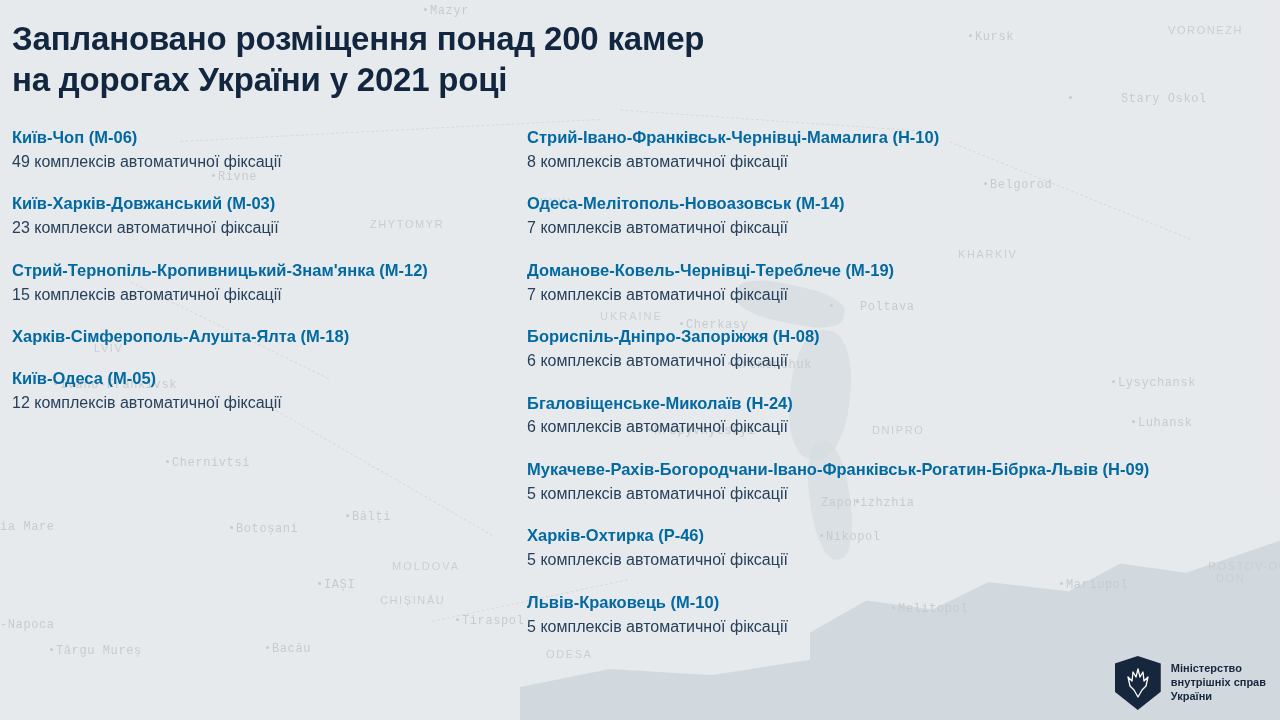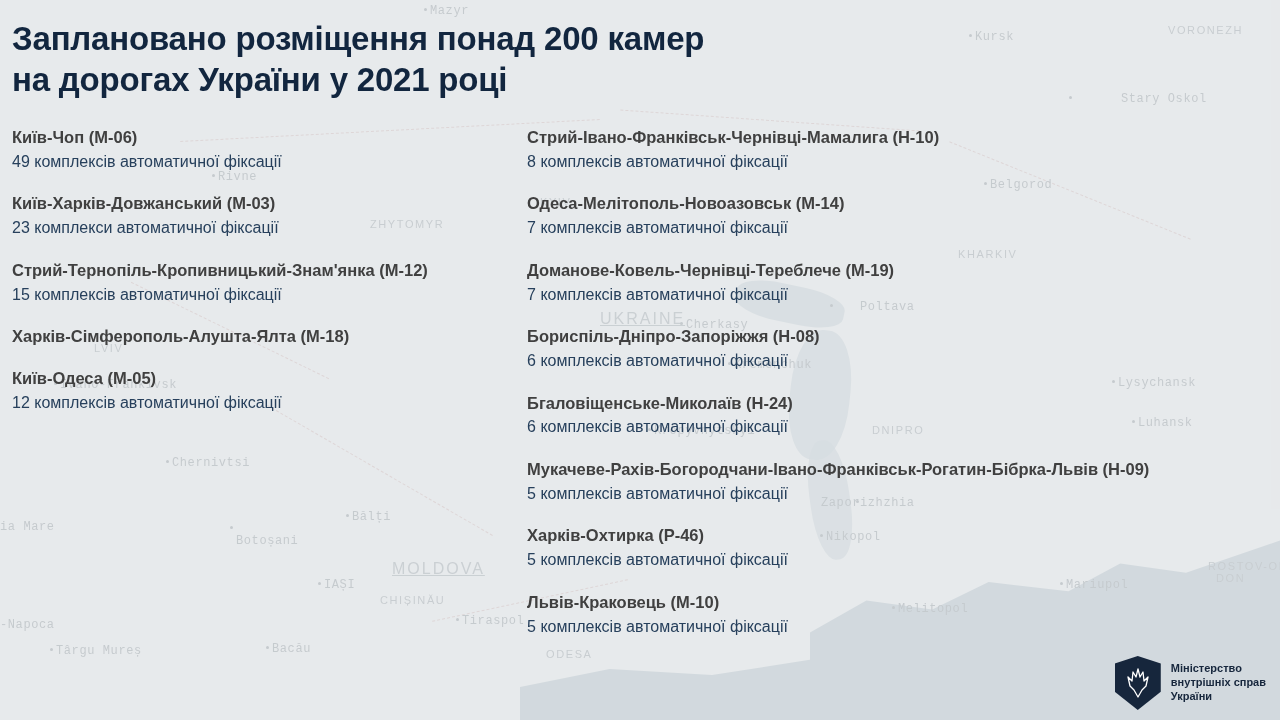--- a/index.html
+++ b/index.html
@@ -80,23 +80,22 @@
     white-space: nowrap;
     font-family: "Liberation Sans", sans-serif;
   }
   .map-label.city {
     color: #8d959c;
     font-size: 12px;
     font-family: Liberation Mono, monospace;
   }
   .map-label.country {
     color: #9aa2a9;
-    font-size: 16px;
+    font-size: 11px;
     letter-spacing: 2px;
-    text-decoration: underline;
   }
   .map-label.major {
     color: #949ca3;
     font-size: 11px;
     letter-spacing: 1.6px;
   }
   .map-dot {
     position: absolute;
     width: 3px; height: 3px;
     background: #8d959c;
@@ -139,21 +138,21 @@
   .col {
     width: 520px;
   }
   .col.right {
     width: 750px;
   }
   .entry {
     margin-bottom: 22px;
   }
   .entry .road {
-    color: #404040;
+    color: #0369a1;
     font-size: 16.5px;
     font-weight: bold;
     line-height: 1.2;
     white-space: nowrap;
   }
   .entry .count {
     color: #27405c;
     font-size: 16px;
     line-height: 1.35;
     margin-top: 3px;
@@ -233,21 +232,21 @@
       <div class="map-label city" style="left: 1138px; top: 416px;">Luhansk</div>
       <div class="map-dot" style="left: 1132px; top: 420px;"></div>
       <div class="map-label major" style="left: 872px; top: 424px;">DNIPRO</div>
       <div class="map-label city" style="left: 654px; top: 424px;">Kropyvnytskyi</div>
       <div class="map-dot" style="left: 648px; top: 428px;"></div>
       <div class="map-label city" style="left: 172px; top: 456px;">Chernivtsi</div>
       <div class="map-dot" style="left: 166px; top: 460px;"></div>
       <div class="map-label city" style="left: 821px; top: 496px;">Zaporizhzhia</div>
       <div class="map-dot" style="left: 856px; top: 500px;"></div>
       <div class="map-label city" style="left: 0px; top: 520px;">ia Mare</div>
-      <div class="map-label city" style="left: 236px; top: 522px; margin-top: 12px;">Botoșani</div>
+      <div class="map-label city" style="left: 236px; top: 522px;">Botoșani</div>
       <div class="map-dot" style="left: 230px; top: 526px;"></div>
       <div class="map-label city" style="left: 352px; top: 510px;">Bălți</div>
       <div class="map-dot" style="left: 346px; top: 514px;"></div>
       <div class="map-label city" style="left: 826px; top: 530px;">Nikopol</div>
       <div class="map-dot" style="left: 820px; top: 534px;"></div>
       <div class="map-label country" style="left: 392px; top: 560px;">MOLDOVA</div>
       <div class="map-label major" style="left: 1208px; top: 560px;">ROSTOV-ON-</div>
       <div class="map-label major" style="left: 1216px; top: 572px;">DON</div>
       <div class="map-label city" style="left: 324px; top: 578px;">IAȘI</div>
       <div class="map-dot" style="left: 318px; top: 582px;"></div>

